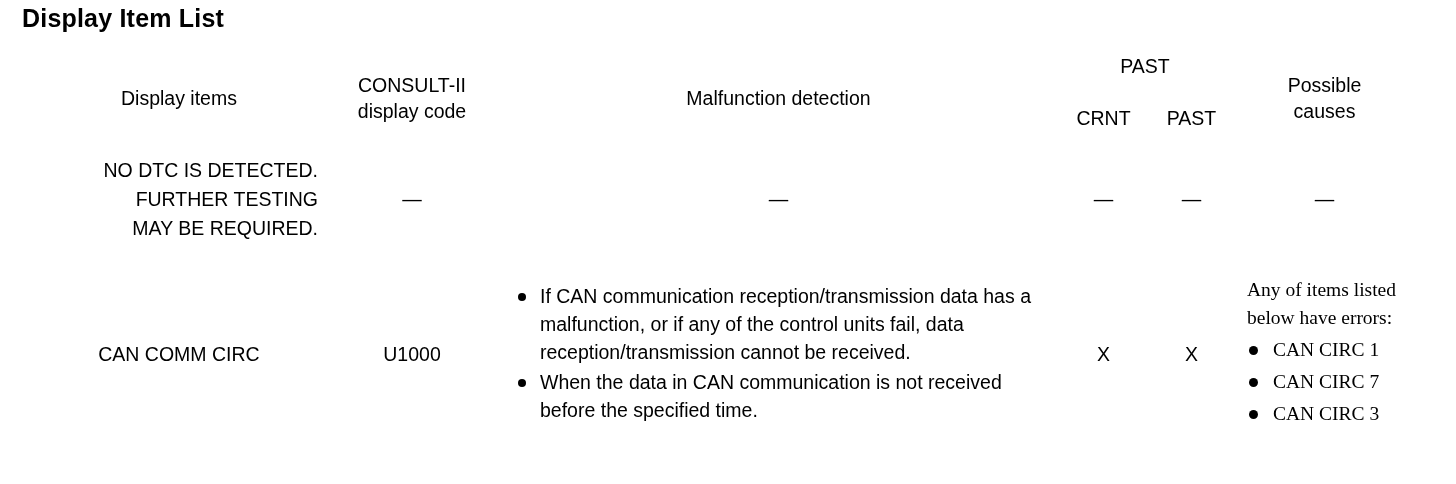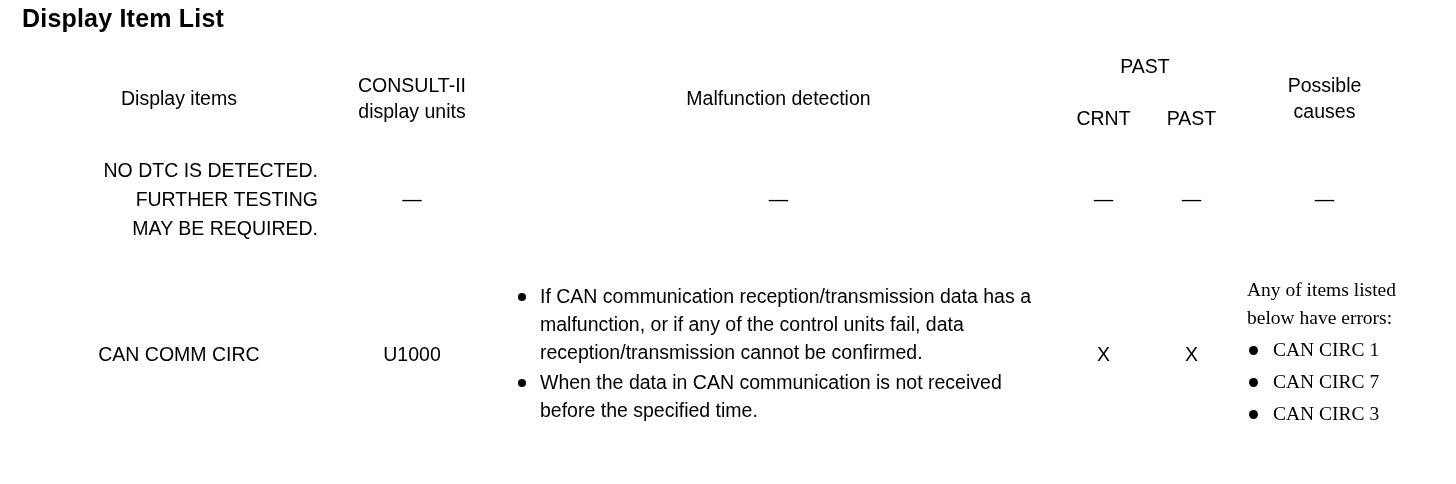--- a/index.html
+++ b/index.html
@@ -155,21 +155,21 @@
         <col style="width:83px">
         <col style="width:183px">
       </colgroup>
 
       <thead>
         <tr>
           <th class="top-rule sub-rule vr c-center hdr-tall" rowspan="2">Display items</th>
 
           <th class="top-rule sub-rule vr c-center hdr-tall two-line" rowspan="2">
             <div>CONSULT-II</div>
-            <div>display units</div>
+            <div>display code</div>
           </th>
 
           <th class="top-rule sub-rule vr c-center hdr-tall" rowspan="2">Malfunction detection</th>
 
           <th class="top-rule sub-rule vr c-center hdr-time" colspan="2">PAST</th>
 
           <th class="top-rule sub-rule c-center hdr-tall two-line" rowspan="2">
             <div>Possible</div>
             <div>causes</div>
           </th>
@@ -218,21 +218,21 @@
             <div>CAN COMM CIRC</div>
           </td>
 
           <td class="bot-rule vr c-center">
             <span>U1000</span>
           </td>
 
           <td class="bot-rule vr c-left">
             <div class="detect-cell-inner">
               <ul class="bullets">
-                <li>If CAN communication reception/transmission data has a malfunction, or if any of the control units fail, data reception/transmission cannot be confirmed.</li>
+                <li>If CAN communication reception/transmission data has a malfunction, or if any of the control units fail, data reception/transmission cannot be received.</li>
                 <li>When the data in CAN communication is not received before the specified time.</li>
               </ul>
             </div>
           </td>
 
           <td class="bot-rule vr c-center">
             <span>X</span>
           </td>
 
           <td class="bot-rule vr c-center">

